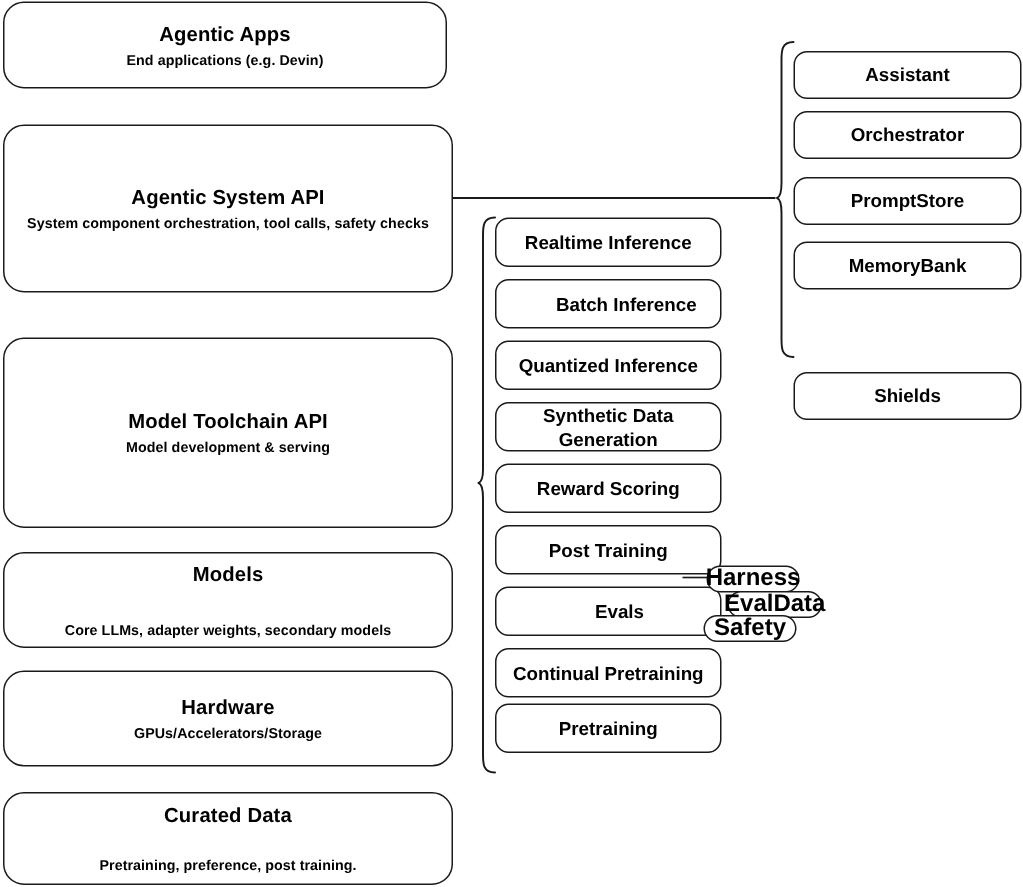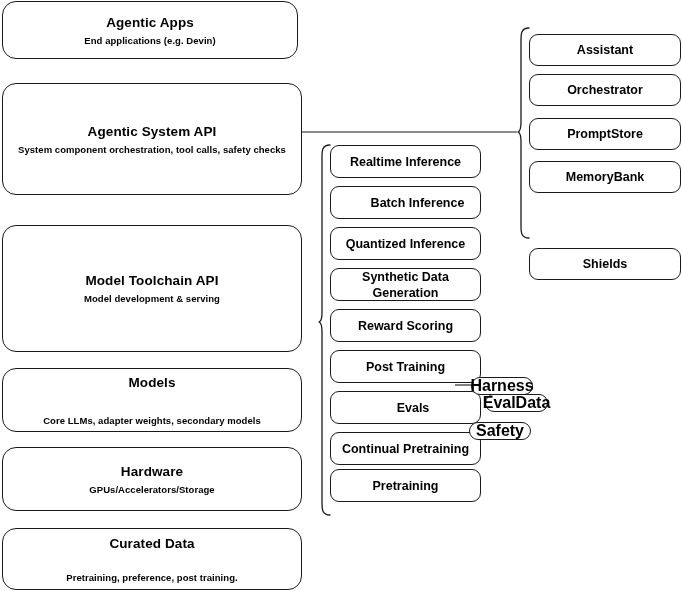--- a/index.html
+++ b/index.html
@@ -155,21 +155,21 @@
   <div class="node item" style="left:330px; top:469px; width:151px; height:33px;">
     <span>Pretraining</span>
   </div>
 
   <div class="node badge" style="left:471px; top:377px; width:62px; height:18px;">
     <span>Harness</span>
   </div>
   <div class="node badge" style="left:469px; top:394px; width:63px; height:18px;margin-left:16px;">
     <span>EvalData</span>
   </div>
-  <div class="node badge" style="left:469px; top:410px; width:62px; height:18px;margin-top:12px;">
+  <div class="node badge" style="left:469px; top:410px; width:62px; height:18px;">
     <span>Safety</span>
   </div>
 
   <div class="node item" style="left:529px; top:34px; width:152px; height:32px;">
     <span>Assistant</span>
   </div>
   <div class="node item" style="left:529px; top:74px; width:152px; height:32px;">
     <span>Orchestrator</span>
   </div>
   <div class="node item" style="left:529px; top:118px; width:152px; height:32px;">

